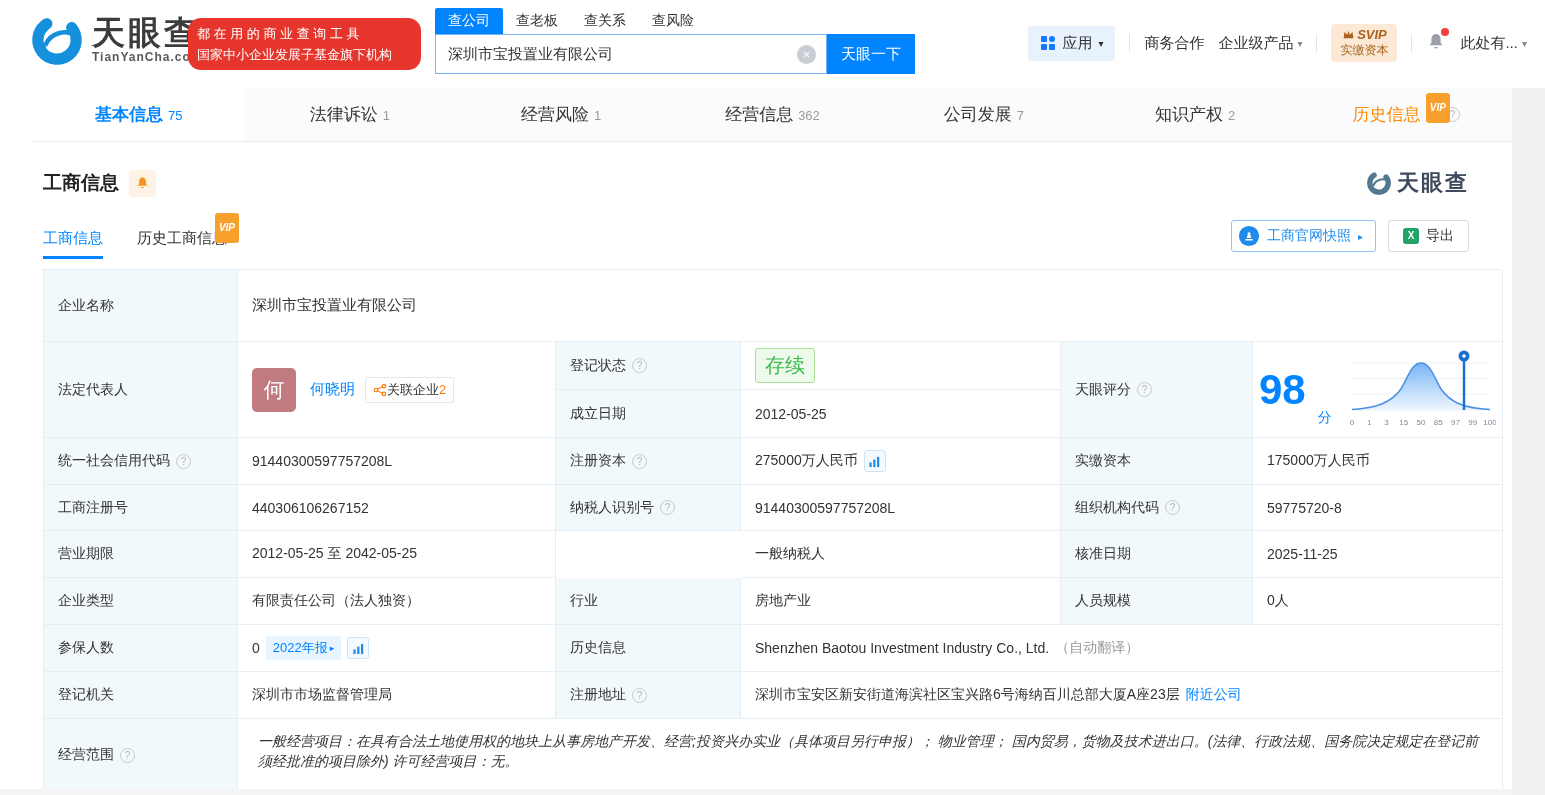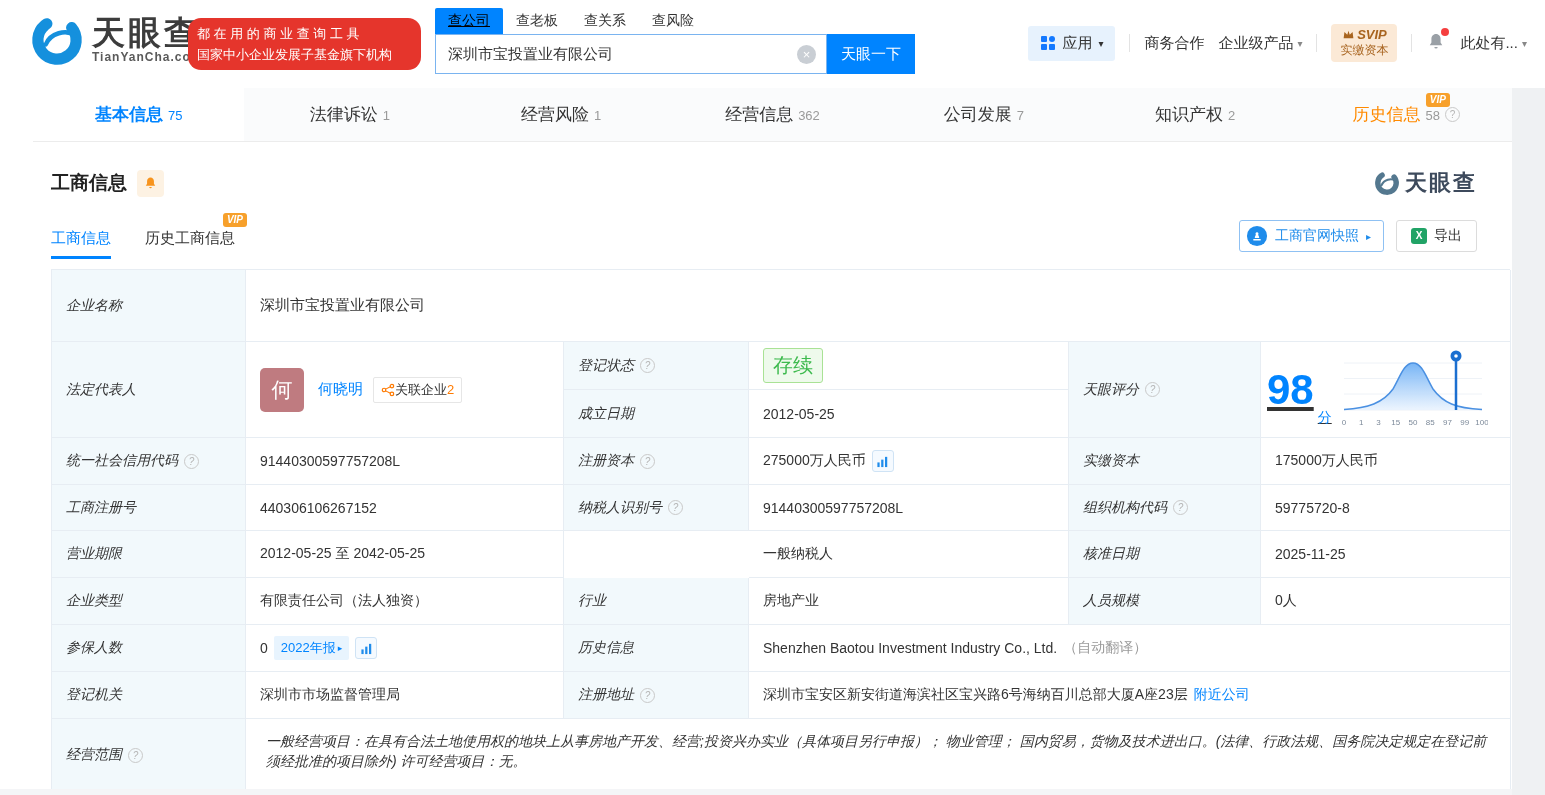--- a/index.html
+++ b/index.html
@@ -13,21 +13,21 @@
   .logo-txt .cn { font-size:33px; font-weight:bold; color:#3c3c3c; letter-spacing:3px; line-height:34px; }
   .logo-txt .en { font-size:12px; font-weight:bold; color:#5a5a5a; letter-spacing:1px; }
   .promo { position:absolute; left:188px; top:18px; width:233px; height:52px; background:#e5352c;
     color:#fff; font-size:13px; display:flex; flex-direction:column; justify-content:center;
     padding:2px 9px; gap:3px; border-radius:13px; }
   .promo div { white-space:nowrap; }
 
   .search { position:absolute; left:435px; top:6px; }
   .stabs { display:flex; align-items:flex-end; height:28px; }
   .stab { font-size:14px; color:#333; padding:4px 13px; cursor:pointer; }
-  .stab.active { background:#0084ff; color:#000000; border-radius:2px 2px 0 0;text-decoration:underline; }
+  .stab.active { background:#0084ff; color:#ffffff; border-radius:2px 2px 0 0; }
   .srow { display:flex; }
   .sbox { position:relative; width:392px; height:40px; border:1px solid #7ab4f0; background:#fff; }
   .sbox input { width:100%; height:100%; border:0; outline:none; font-size:15px; color:#333;
     padding:0 40px 0 12px; font-family:inherit; }
   .sclear { position:absolute; right:10px; top:10px; width:19px; height:19px; border-radius:50%;
     background:#c9ced4; color:#fff; font-size:13px; line-height:19px; text-align:center; cursor:pointer; }
   .sbtn { width:88px; height:40px; background:#0084ff; color:#fff; border:0; font-size:15px;
     cursor:pointer; font-family:inherit; }
 
   .topright { position:absolute; right:18px; top:24px; display:flex; align-items:center; gap:14px; }
@@ -46,27 +46,27 @@
   
   .mtabs { margin-left:33px; width:1479px; height:54px; background:#fafbfc;
     border-bottom:1px solid #ececec; display:flex; }
   .mtab { flex:1; display:flex; align-items:center; justify-content:center; gap:5px;
     font-size:17px; color:#333; cursor:pointer; position:relative; }
   .mtab .cnt { font-size:13px; color:#9a9a9a; margin-top:2px; }
   .mtab.active { background:#fff; color:#0084ff; font-weight:bold; }
   .mtab.active .cnt { color:#0084ff; font-weight:normal; }
   .mtab.vip { color:#ff8a00; }
   .vipbadge { position:absolute; top:5px; background:#f7a02b; color:#fff; font-size:10px;
-    font-weight:bold; font-style:italic; padding:1px 4px; border-radius:3px; line-height:12px; }
+    font-weight:bold; font-style:italic; padding:9px 4px; border-radius:3px; line-height:12px; }
   .mtab .vipbadge { right:62px; }
   .qmark { display:inline-block; width:15px; height:15px; border:1px solid #c9c9c9; border-radius:50%;
     color:#b5b5b5; font-size:10px; line-height:13px; text-align:center; cursor:pointer; flex:none; }
 
   
-  .content { position:relative; width:1512px; background:#fff;margin-left:8px; }
+  .content { position:relative; width:1512px; background:#fff; }
   .sechead { margin:26px 43px 0 43px; display:flex; align-items:center; justify-content:space-between; }
   .sec-title-grp { display:flex; align-items:center; gap:10px; }
   .sec-title { font-size:19px; font-weight:bold; color:#222; }
   .bellchip { width:27px; height:27px; background:#fdf2e3; border-radius:4px; display:flex;
     align-items:center; justify-content:center; cursor:pointer; }
   .wm { display:flex; align-items:center; gap:5px; }
   .wm .wmtxt { font-size:22px; font-weight:bold; color:#3d4a5c; letter-spacing:2px; }
 
   .subrow { margin:24px 43px 0 43px; display:flex; align-items:center; position:relative; height:32px; }
   .subtab { font-size:15px; color:#333; cursor:pointer; position:relative; }
@@ -82,42 +82,42 @@
   .xlsicon { width:16px; height:16px; background:#21a366; border-radius:3px; color:#fff; font-size:10px;
     font-weight:bold; text-align:center; line-height:16px; }
 
   
   .tbl { margin:15px 0 0 43px; width:1459px; display:grid;
     grid-template-columns:194px 318px 185px 320px 192px 250px;
     grid-template-rows:72px 48px 48px 47px 46px 47px 47px 47px 47px 73px;
     border-top:1px solid #e7edf3; border-left:1px solid #e7edf3; font-size:14px; }
   .cell { border-right:1px solid #e7edf3; border-bottom:1px solid #e7edf3;
     padding:0 14px; display:flex; align-items:center; gap:6px; overflow:hidden; }
-  .lbl { background:#f2f9fc; color:#333;font-style:italic; }
+  .lbl { background:#f2f9fc; color:#333; }
   .namecell { flex-direction:column; align-items:flex-start; justify-content:center; gap:7px; }
   .cname { font-size:15px; color:#333; }
   .formerline { display:flex; align-items:center; gap:8px; }
   .formerbadge { background:#f3f3f3; color:#777; font-size:13px; padding:2px 6px; border-radius:2px; }
   .formername { color:#9a9a9a; font-size:15px; }
   .avatar { width:44px; height:44px; border-radius:5px; background:#bf7b80; color:#fff; font-size:21px;
     display:flex; align-items:center; justify-content:center; flex:none; cursor:pointer; }
   .replink { color:#0084ff; font-size:15px; cursor:pointer; margin:0 4px 0 8px; }
   .relbadge { display:flex; align-items:center; border:1px solid #e6e6e6; border-radius:2px;
     padding:3px 7px; font-size:13px; color:#333; cursor:pointer; background:#fff; }
   .relbadge b { color:#ff7a00; font-weight:normal; }
   .greenbadge { background:#eefaec; border:1px solid #a9e295; color:#3dba4e; font-size:20px;
     padding:3px 9px; border-radius:3px; }
   .charticon { width:22px; height:22px; border:1px solid #cfe3f5; border-radius:3px; background:#f5faff;
     display:flex; align-items:center; justify-content:center; cursor:pointer; flex:none; }
   .reportbadge { background:#e8f4fe; color:#0084ff; font-size:13px; padding:3px 7px; border-radius:2px;
     cursor:pointer; display:flex; align-items:center; gap:2px; }
   .graynote { color:#9a9a9a; }
   .link { color:#0084ff; cursor:pointer; white-space:nowrap; }
   .scopecell { padding:12px 20px; line-height:20px; display:block;font-style:italic; }
-  .scorecell { padding:0 6px; gap:4px;text-decoration:underline; }
+  .scorecell { padding:0 6px; gap:12px; }
   .scorenum { color:#0084ff; font-weight:bold; font-size:42px; line-height:1; }
   .scoreunit { color:#0084ff; font-size:14px; align-self:flex-end; margin:0 2px 10px 0; }
 
   .gutter { position:absolute; right:0; top:88px; width:33px; height:707px; background:#eff1f3; }
   .botstrip { position:absolute; left:0; bottom:0; width:1512px; height:6px; background:#f4f5f7; }
 </style>
 </head>
 <body>
 
 <div class="page">

